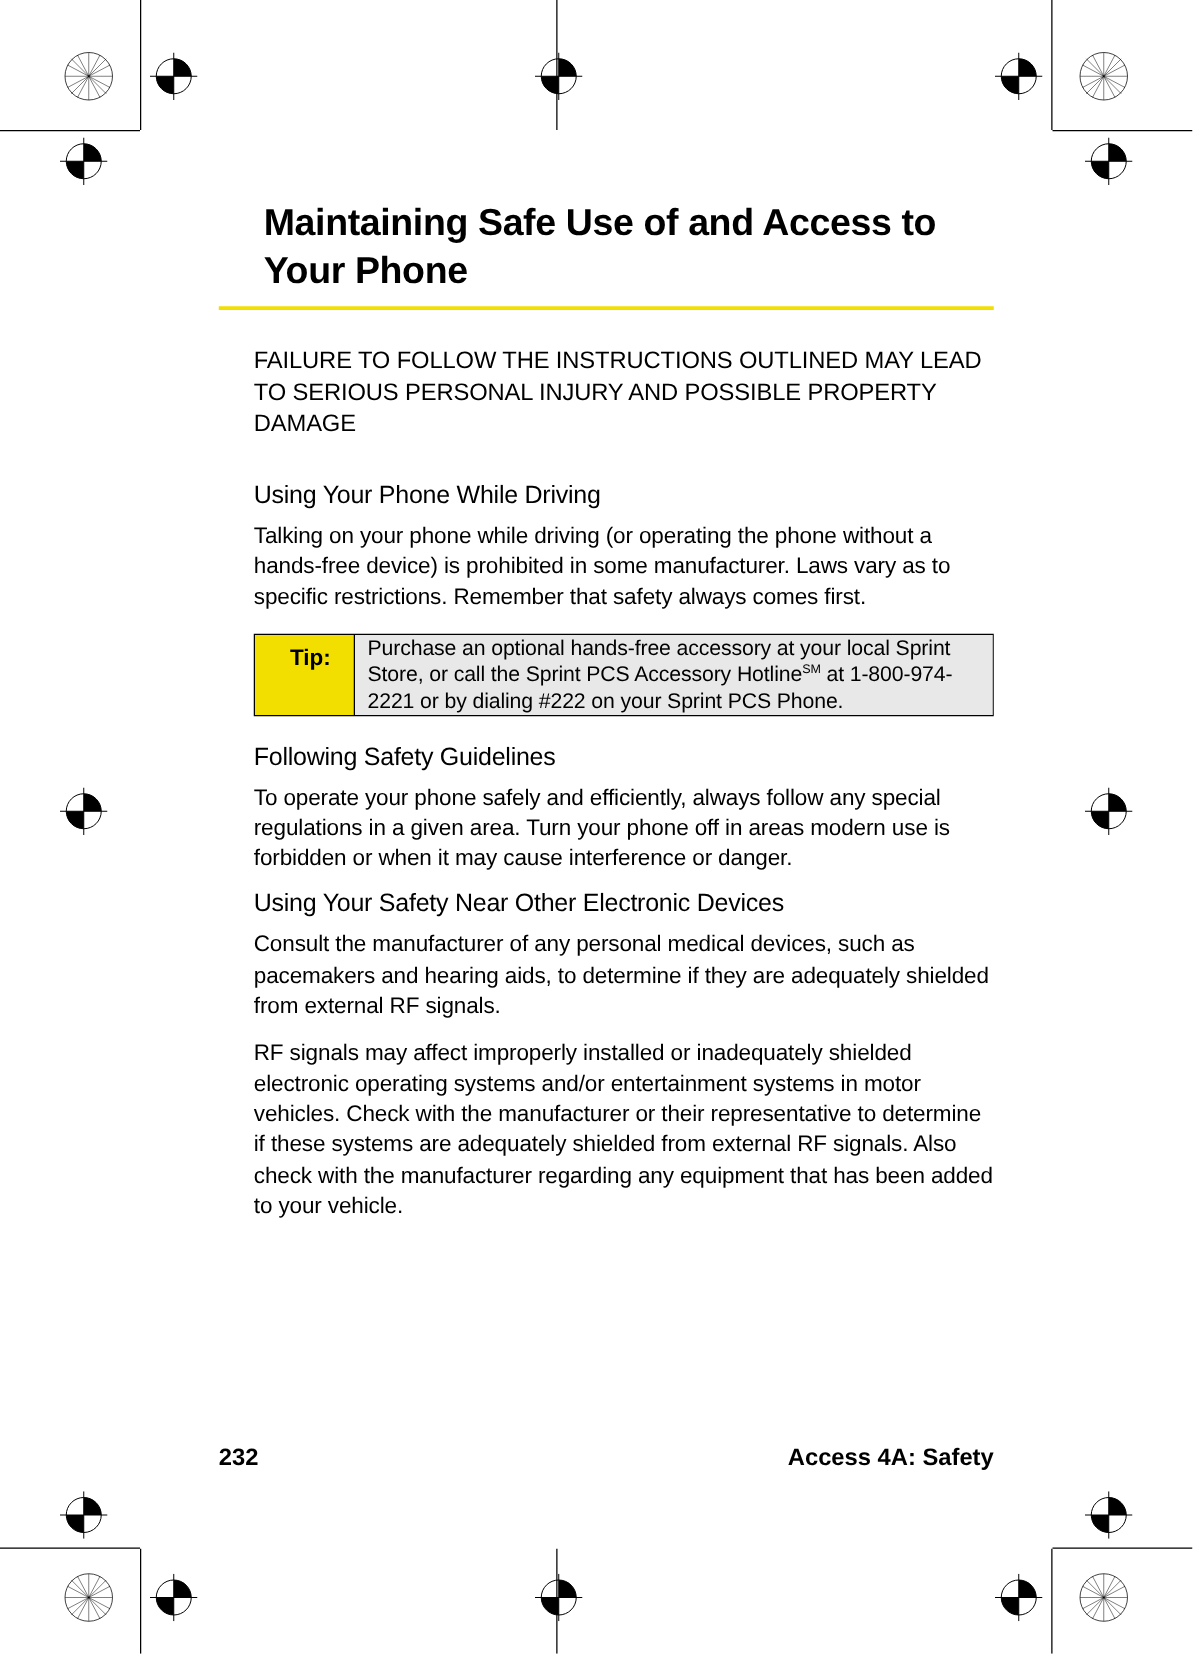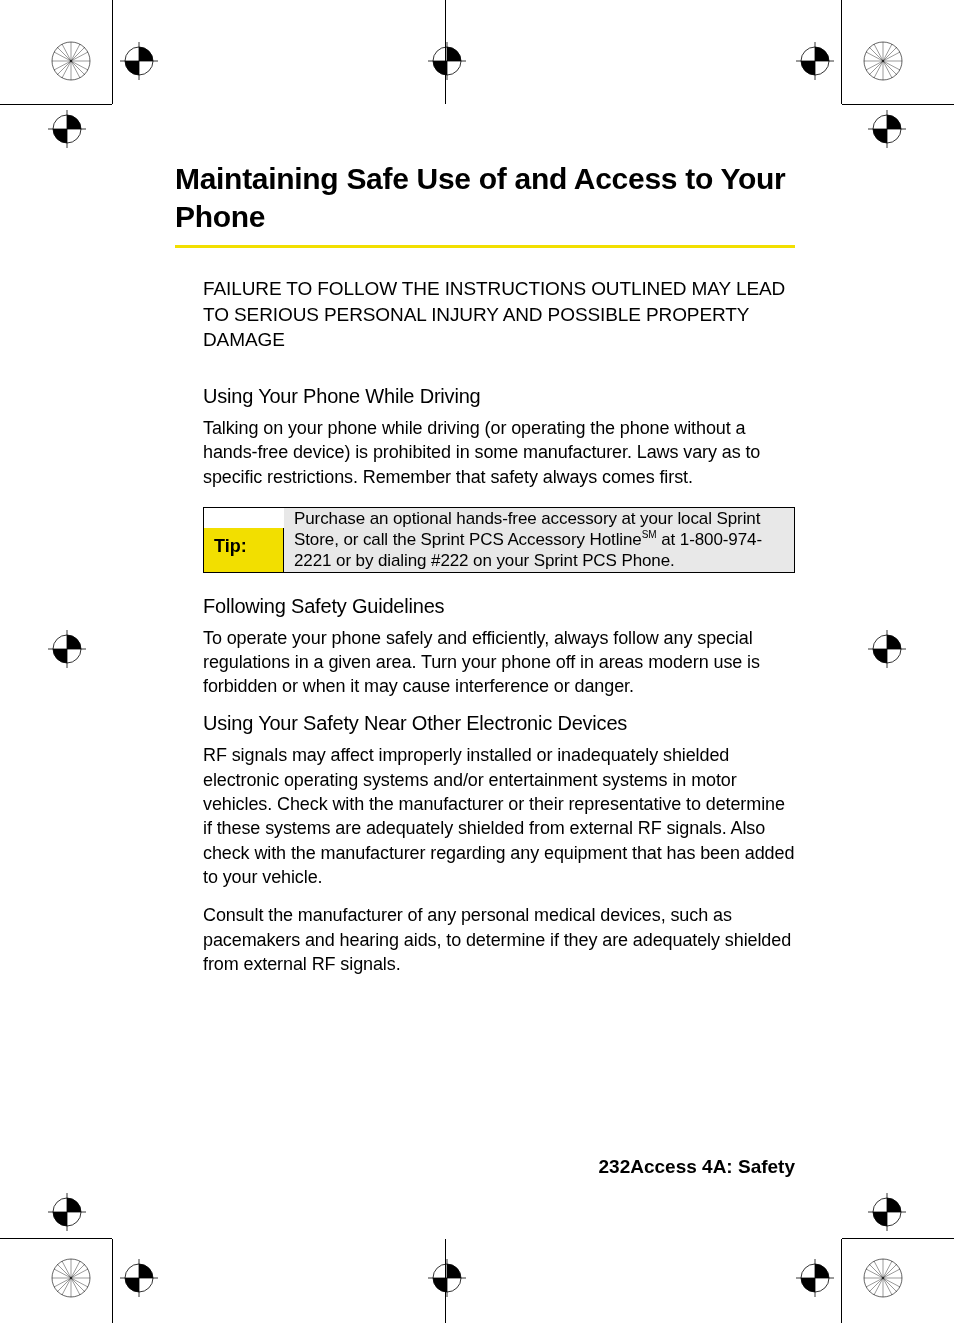--- a/index.html
+++ b/index.html
@@ -16,20 +16,21 @@
     top: 160px;
     left: 175px;
     width: 620px;
   }
   .main-heading {
     font-size: 30px;
     font-weight: 700;
     line-height: 1.25;
     letter-spacing: -0.3px;
     margin-bottom: 10px;
+    margin-left: 36px;
   }
   .heading-rule {
     border: none;
     border-top: 3.5px solid #f2df00;
     margin-bottom: 28px;
   }
   .content {
     padding-left: 28px;
   }
   .warning-text {
@@ -52,41 +53,40 @@
   }
   .tip-box {
     display: flex;
     border: 1px solid #000;
     margin: 18px 0 22px 0;
   }
   .tip-label {
     background: #f2df00;
     font-weight: 700;
     font-size: 18px;
-    padding: 8px 10px;
+    padding: 8px 28px;
     width: 80px;
     border-right: 1px solid #000;
     flex-shrink: 0;
-    margin-top: 20px;
   }
   .tip-content {
     background: #e8e8e8;
     font-size: 17px;
     line-height: 1.25;
     padding: 0 10px;
     letter-spacing: -0.1px;
   }
   .tip-content sup { font-size: 10px; }
   .footer {
     position: absolute;
     bottom: 145px;
     left: 175px;
     width: 620px;
     display: flex;
-    justify-content: flex-end;
+    justify-content: space-between;
     font-size: 19px;
     font-weight: 700;
   }
   
   .reg { position: absolute; }
   .reg svg { display: block; }
   .hline { position: absolute; background: #000; height: 0.8px; }
   .vline { position: absolute; background: #000; width: 0.8px; }
 </style>
 </head>
@@ -262,21 +262,21 @@
       <div class="tip-label">Tip:</div>
       <div class="tip-content">
         <span>Purchase an optional hands-free accessory at your local Sprint Store, or call the Sprint PCS Accessory Hotline</span><sup>SM</sup><span> at 1-800-974-2221 or by dialing #222 on your Sprint PCS Phone.</span>
       </div>
     </div>
 
     <h2 class="sub-heading">Following Safety Guidelines</h2>
     <p class="body-text">To operate your phone safely and efficiently, always follow any special regulations in a given area. Turn your phone off in areas modern use is forbidden or when it may cause interference or danger.</p>
 
     <h2 class="sub-heading">Using Your Safety Near Other Electronic Devices</h2>
+    <p class="body-text">Consult the manufacturer of any personal medical devices, such as pacemakers and hearing aids, to determine if they are adequately shielded from external RF signals.</p>
     <p class="body-text">RF signals may affect improperly installed or inadequately shielded electronic operating systems and/or entertainment systems in motor vehicles. Check with the manufacturer or their representative to determine if these systems are adequately shielded from external RF signals. Also check with the manufacturer regarding any equipment that has been added to your vehicle.</p>
-    <p class="body-text">Consult the manufacturer of any personal medical devices, such as pacemakers and hearing aids, to determine if they are adequately shielded from external RF signals.</p>
   </div>
 </div>
 
 <div class="footer">
   <span>232</span>
   <span>Access 4A: Safety</span>
 </div>
 
 </body></html>

